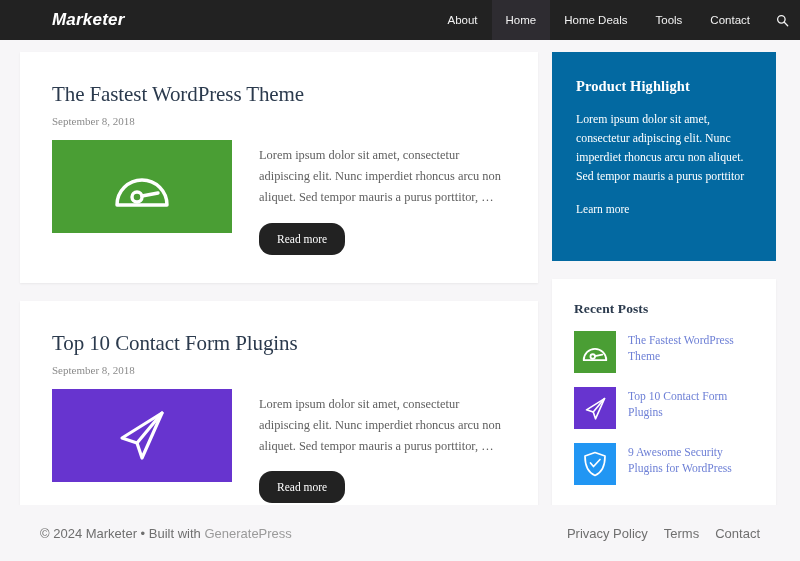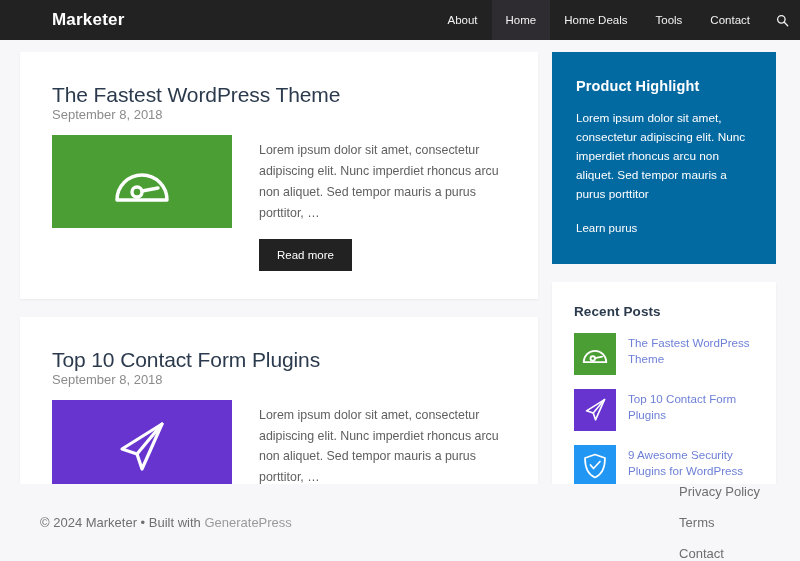--- a/index.html
+++ b/index.html
@@ -37,20 +37,21 @@
   }
 
   .brand {
     display: flex;
     align-items: center;
     padding-left: 52px;
     color: #ffffff;
     font-size: 17px;
     font-weight: bold;
     letter-spacing: 0.2px;
+    font-style: italic;
   }
 
   .main-nav {
     display: flex;
     align-items: stretch;
   }
 
   .nav-item {
     display: flex;
     align-items: center;
@@ -76,20 +77,21 @@
   .nav-search svg { display: block; }
 
   
   .site-body {
     flex: 1 1 auto;
     display: flex;
     gap: 14px;
     padding: 12px 24px 0 20px;
     align-items: flex-start;
     min-height: 0;
+    font-family: Liberation Serif, serif;
   }
 
   .content-col {
     width: 518px;
     flex: 0 0 518px;
     display: flex;
     flex-direction: column;
     gap: 18px;
   }
 
@@ -112,21 +114,22 @@
 
   .article-title {
     font-size: 21px;
     font-weight: normal;
     color: #2b3a4d;
     line-height: 1.2;
     letter-spacing: -0.1px;
   }
 
   .article-date {
-    font-size: 13px;
+    margin-top: 8px;
+    font-size: 11px;
     color: #8b8b8b;
   }
 
   .article-body {
     margin-top: 13px;
     display: flex;
     gap: 27px;
     align-items: flex-start;
   }
 
@@ -153,20 +156,21 @@
 
   .read-more {
     display: inline-block;
     margin-top: 15px;
     background: #222222;
     color: #ffffff;
     font-size: 11.5px;
     padding: 10px 18px;
     text-decoration: none;
     cursor: pointer;
+    border-radius: 13px;
   }
 
   
   .highlight {
     background: #0369a1;
     color: #ffffff;
     padding: 26px 24px 28px 24px;
     min-height: 209px;
   }
 
@@ -250,21 +254,20 @@
 
   .footer-left .gp-link {
     color: #9a9a9a;
     text-decoration: none;
     cursor: pointer;
   }
 
   .footer-nav {
     display: flex;
     gap: 16px;
-    flex-direction: column;
   }
 
   .footer-nav a {
     color: #6f6f6f;
     text-decoration: none;
     cursor: pointer;
   }
 </style>
 </head>
 <body>
@@ -332,21 +335,21 @@
         </div>
       </article>
 
     </main>
 
     <aside class="sidebar-col">
 
       <section class="highlight">
         <div class="highlight-title">Product Highlight</div>
         <p class="highlight-text">Lorem ipsum dolor sit amet, consectetur adipiscing elit. Nunc imperdiet rhoncus arcu non aliquet. Sed tempor mauris a purus porttitor</p>
-        <a class="highlight-link" href="#">Learn purus</a>
+        <a class="highlight-link" href="#">Learn more</a>
       </section>
 
       <section class="card widget">
         <div class="widget-title">Recent Posts</div>
         <div class="recent-list">
 
           <div class="recent-item">
             <div class="recent-thumb" style="background:#4a9e34">
               <span>
                 <svg width="28" height="24" viewBox="0 0 62 52" fill="none" stroke="#ffffff" stroke-width="4" stroke-linecap="round" stroke-linejoin="round">

